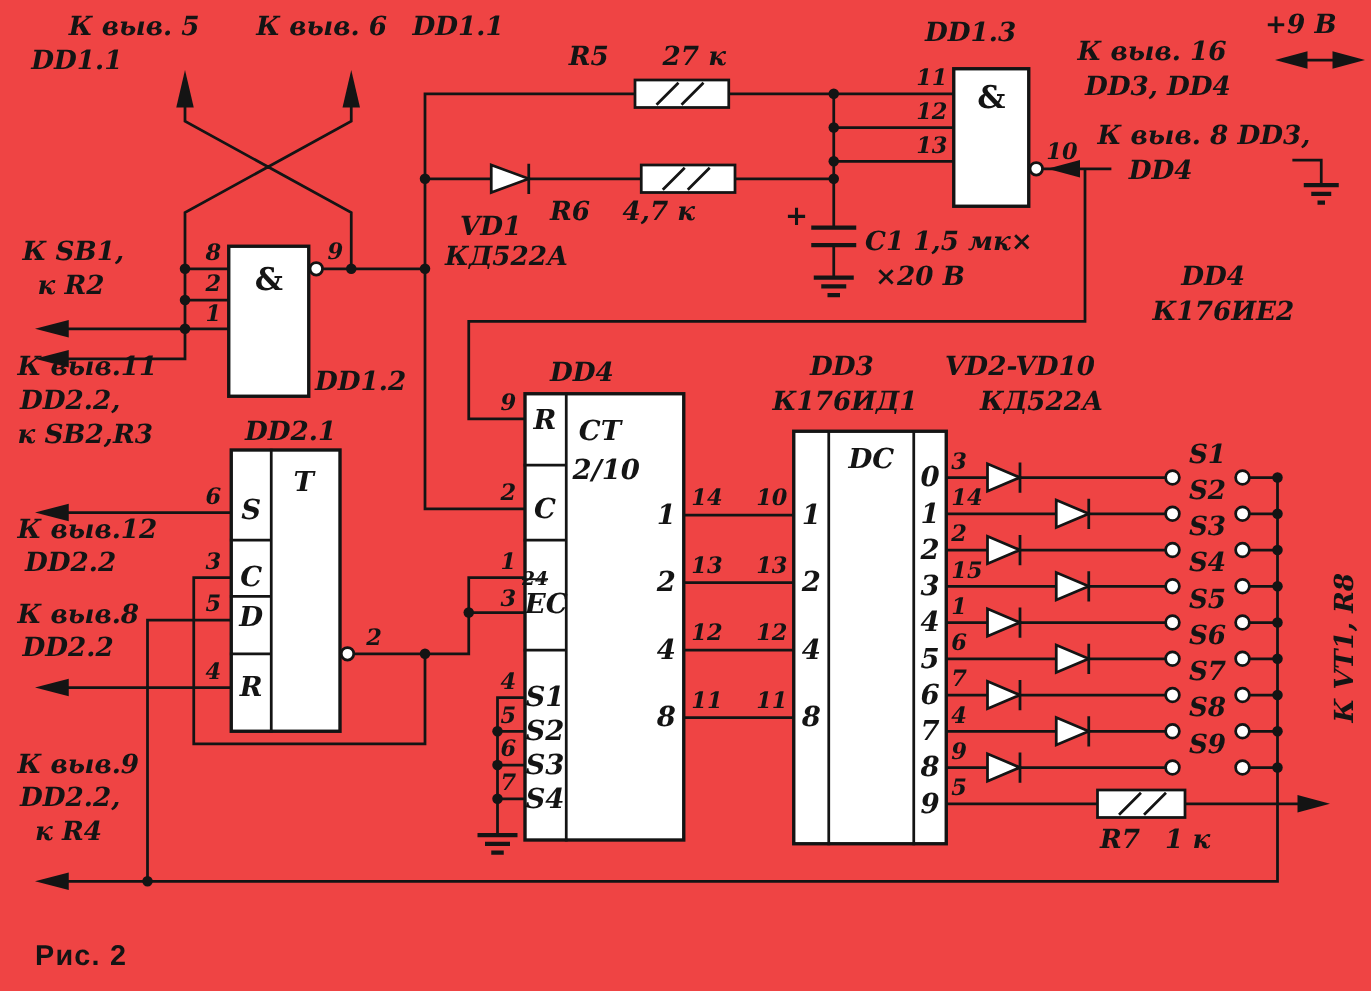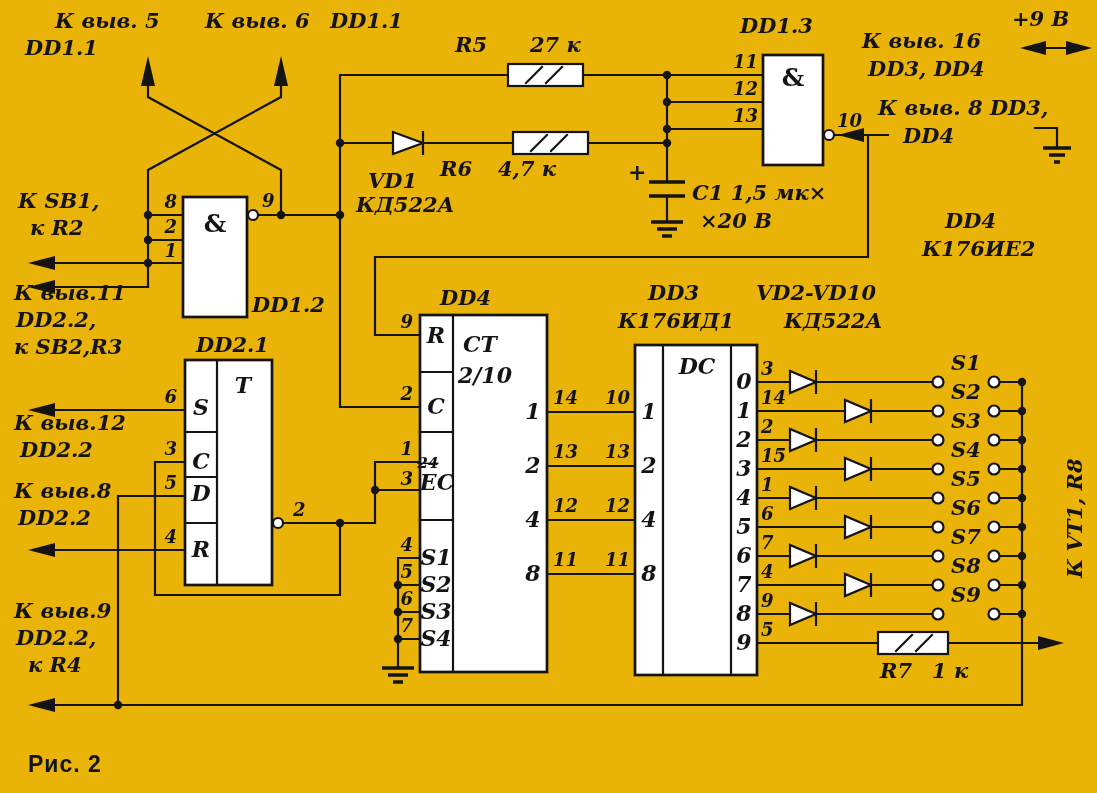--- a/index.html
+++ b/index.html
@@ -1,16 +1,16 @@
 <!DOCTYPE html>
 <html><head>
 <meta charset="utf-8">
 <style>
   html,body { margin:0; padding:0; background:#ffffff; }
-  .page { width:1097px; height:793px; background:#eab308; position:relative; }
+  .page { width:1097px; height:793px; background:#ef4444; position:relative; }
   svg text { fill:#141414; }
   .t   { font: italic 700 21px "DejaVu Serif", serif; }
   .tp  { font: italic 700 18px "DejaVu Serif", serif; }
   .tc  { font: italic 700 22px "DejaVu Serif", serif; }
   .amp { font: 700 25px "DejaVu Serif", serif; }
   .struck { font: italic 700 15px "DejaVu Serif", serif; text-decoration: line-through; }
   .cap { font: 800 23px "Liberation Sans", sans-serif; letter-spacing:1px; }
   .am { text-anchor: middle; }
   .ae { text-anchor: end; }
   .w   { stroke:#141414; stroke-width:2.2; fill:none; stroke-linecap:square; }

